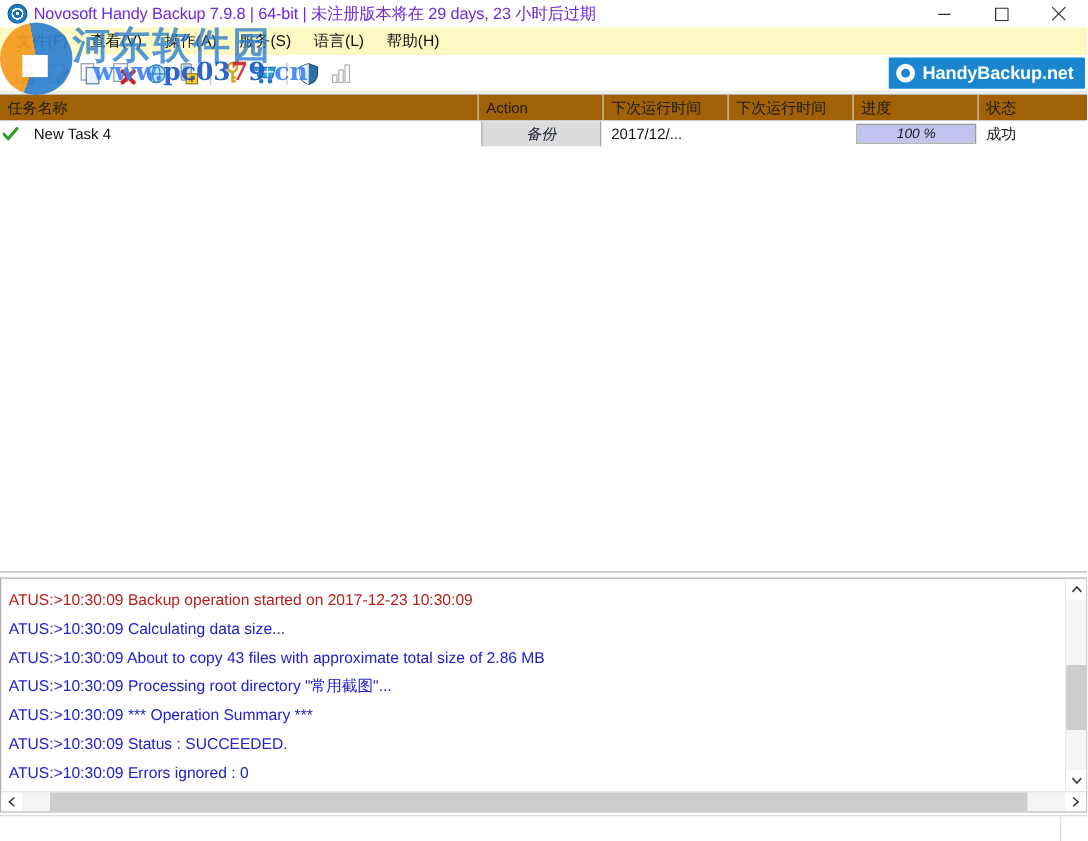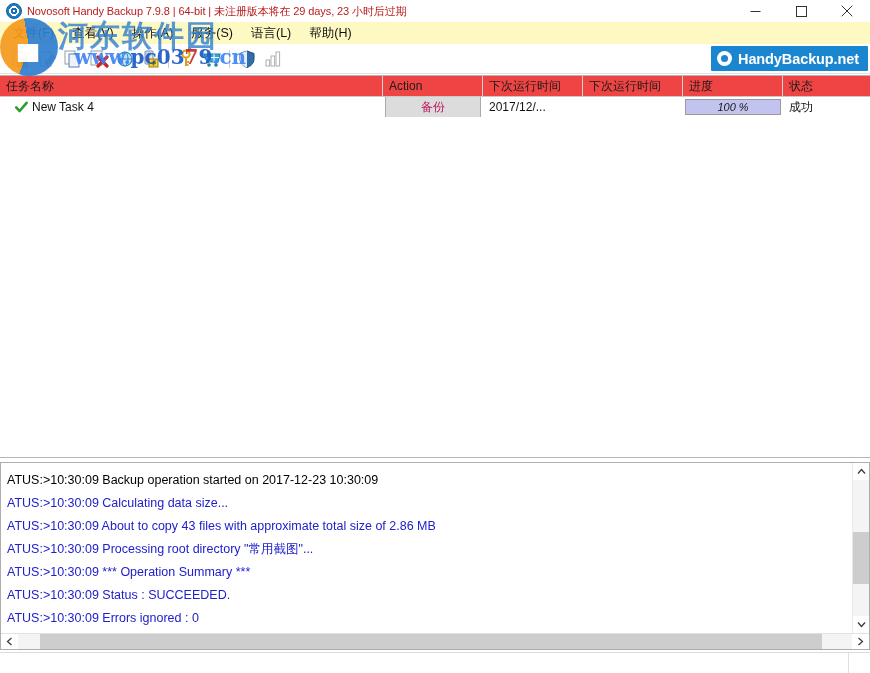--- a/index.html
+++ b/index.html
@@ -28,22 +28,22 @@
   }
   .titlebar-icon {
     width: 16px; height: 16px;
     margin-left: 6px; margin-right: 5px;
     border-radius: 50%;
     background: radial-gradient(circle at 50% 50%, #ffffff 0 13%, #1a6fb5 14% 34%, #ffffff 35% 48%, #1a7fc8 49% 100%);
     border: 1px solid #0d5a96;
     flex: 0 0 auto;
   }
   .titlebar-text {
-    font-size: 11px;
-    color: #b91c1c;
+    font-size: 13px;
+    color: #6d28d9;
     white-space: nowrap;
     letter-spacing: -0.1px;
   }
   .win-buttons {
     position: absolute; right: 0; top: 0;
     height: 22px; display: flex;
   }
   .win-btn {
     width: 46px; height: 22px;
     display: flex; align-items: center; justify-content: center;
@@ -127,43 +127,44 @@
     background: #ffffff;
     border-bottom: 1px solid #c9c9c9;
   }
   .th {
     font-size: 12px; color: #1a1a1a;
     display: flex; align-items: center;
     padding-left: 6px;
     border-right: 1px solid #d6d6d6;
     white-space: nowrap;
     overflow: hidden;
-    background: #ef4444;
+    background: #a16207;
   }
   .row {
     display: flex; height: 20px;
     align-items: stretch;
     background: #ffffff;
   }
   .cell {
     font-size: 12px; color: #111111;
     display: flex; align-items: center;
     padding-left: 6px;
     white-space: nowrap; overflow: hidden;
   }
-  .cell-name { gap: 4px; padding-left: 15px; text-align: right; }
+  .cell-name { gap: 12px; padding-left: 2px; text-align: right; }
   .check-icon { flex: 0 0 auto; display: block; }
   .action-chip {
     background: #dcdcdc;
     border: 1px solid #a9a9a9;
     height: 26px;
     margin: 1px 2px;
     display: flex; align-items: center; justify-content: center;
-    font-size: 12px; color: #be185d;
-    flex: 0 0 auto;
+    font-size: 12px; color: #0f172a;
+    flex: 0 0 auto;
+    font-style: italic;
   }
   .progress-outer {
     height: 16px; margin: 2px 2px;
     border: 1px solid #9a9a9a;
     background: #ffffff;
     position: relative;
     flex: 0 0 auto;
     overflow: hidden;
   }
   .progress-fill {
@@ -451,21 +452,21 @@
           <div class="progress-label">100 %</div>
         </div>
       </div>
       <div class="cell" style="width:87px">成功</div>
     </div>
 
   </div>
 
   <div class="logpanel">
     <div class="log-inner" id="log-inner">
-        <div class="log-line" style="color: #000000;">ATUS:&gt;10:30:09 Backup operation started on 2017-12-23 10:30:09</div>
+        <div class="log-line" style="color: #b91c1c;">ATUS:&gt;10:30:09 Backup operation started on 2017-12-23 10:30:09</div>
         <div class="log-line" style="color: rgb(32, 32, 204);">ATUS:&gt;10:30:09 Calculating data size...</div>
         <div class="log-line" style="color: rgb(32, 32, 204);">ATUS:&gt;10:30:09 About to copy 43 files with approximate total size of 2.86 MB</div>
         <div class="log-line" style="color: rgb(32, 32, 204);">ATUS:&gt;10:30:09 Processing root directory "常用截图"...</div>
         <div class="log-line" style="color: rgb(32, 32, 204);">ATUS:&gt;10:30:09 *** Operation Summary ***</div>
         <div class="log-line" style="color: rgb(32, 32, 204);">ATUS:&gt;10:30:09   Status : SUCCEEDED.</div>
         <div class="log-line" style="color: rgb(32, 32, 204);">ATUS:&gt;10:30:09   Errors ignored : 0</div>
       </div>
 
     <div class="vscroll">
       <div class="vscroll-arrow">

